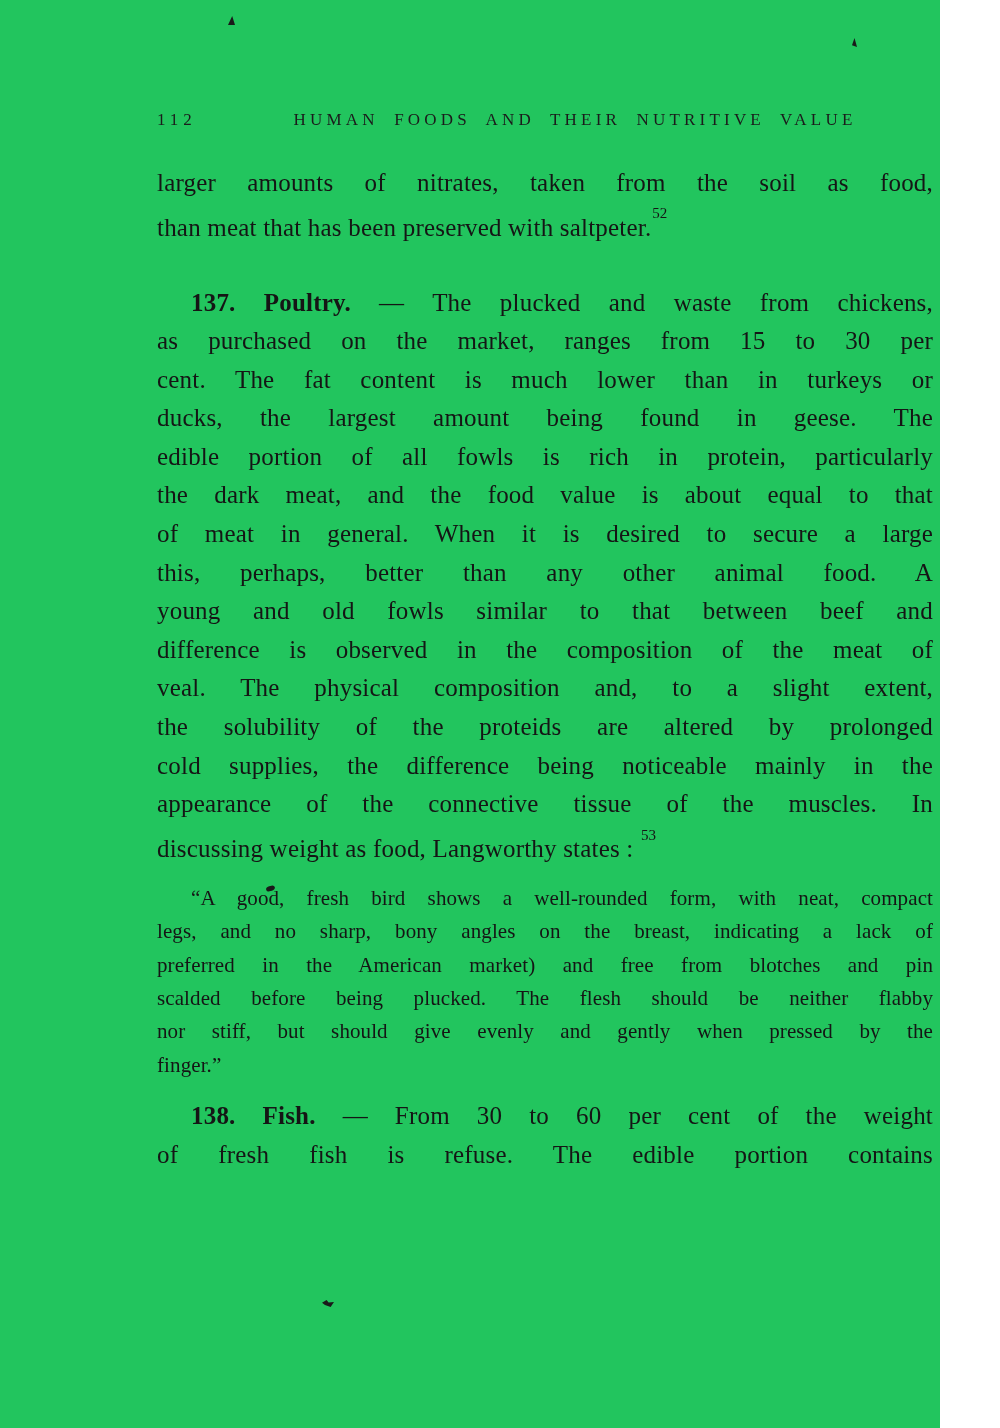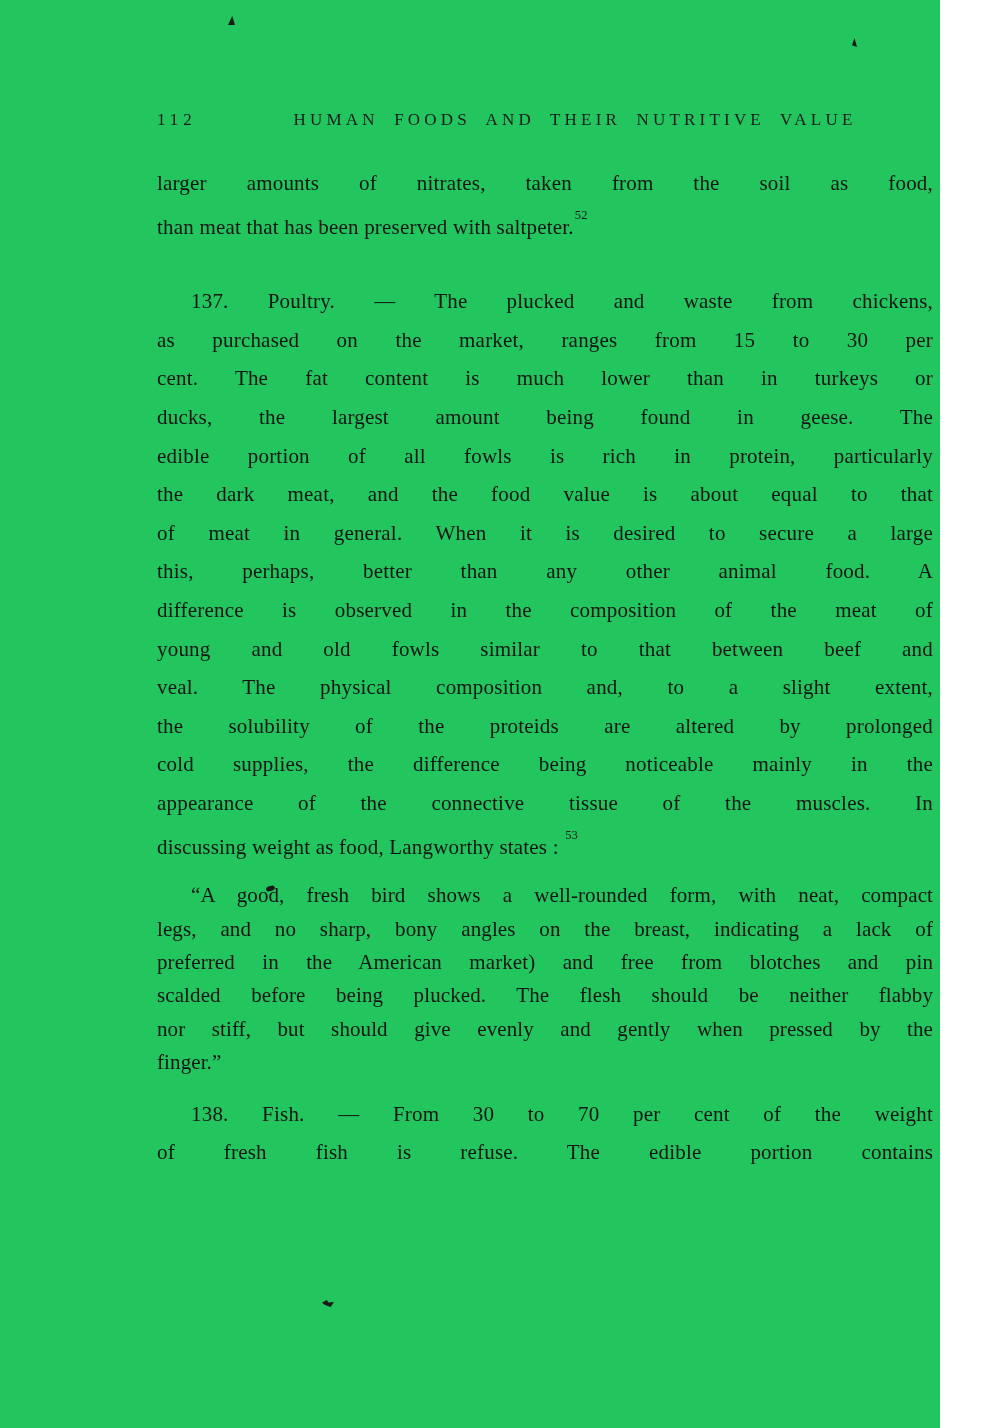--- a/index.html
+++ b/index.html
@@ -16,32 +16,32 @@
   .page-header {
     display:flex; align-items:baseline;
     font-size:17px; letter-spacing:4.2px;
     margin-bottom:34px; white-space:nowrap;
     color:#1b1b1b;
   }
   .pagenum { width:96px; letter-spacing:5px; }
   .running { flex:1; text-align:center; padding-right:36px; word-spacing:7px; }
 
   .para { margin:0; }
-  .para.body { font-size:21px; line-height:38.6px; letter-spacing:0.2px; }
+  .para.body { font-size:25px; line-height:38.6px; letter-spacing:0.2px; }
 
   .line {
     text-align:justify;
     text-align-last:justify;
     overflow:hidden;
     white-space:normal;
   }
   .line.endpara { text-align-last:left; }
   .line.indent { text-indent:34px; }
 
-  b { font-weight:400; }
+  b { font-weight:700; }
   sup { font-size:0.6em; position:relative; top:-0.55em; margin-left:1px; letter-spacing:0; }
 
   #sec-poultry { margin-top:36px; }
   #quote-block { margin-top:13px; font-size:21px; line-height:33.4px; letter-spacing:0.1px; }
   #sec-fish { margin-top:15px; }
 
   .speck { position:absolute; background:#1a1a1a; }
   #speck-top-left  { left:228px; top:16px;  width:7px;  height:9px; clip-path:polygon(60% 0, 100% 100%, 0 100%); }
   #speck-top-right { left:852px; top:38px;  width:5px;  height:9px; clip-path:polygon(50% 0, 100% 100%, 0 80%); }
   #speck-mid       { left:266px; top:886px; width:9px;  height:5px; border-radius:50%/60%; transform:rotate(-18deg); }
@@ -65,40 +65,40 @@
 
     <div class="para body" id="sec-poultry">
       <div class="line indent"><b>137.  Poultry.</b><span> — The plucked and waste from chickens,</span></div>
       <div class="line">as purchased on the market, ranges from 15 to 30 per</div>
       <div class="line">cent.  The fat content is much lower than in turkeys or</div>
       <div class="line">ducks, the largest amount being found in geese.  The</div>
       <div class="line">edible portion of all fowls is rich in protein, particularly</div>
       <div class="line">the dark meat, and the food value is about equal to that</div>
       <div class="line">of meat in general.  When it is desired to secure a large</div>
       <div class="line">this, perhaps, better than any other animal food.  A</div>
+      <div class="line">young and old fowls similar to that between beef and</div>
       <div class="line">difference is observed in the composition of the meat of</div>
-      <div class="line">young and old fowls similar to that between beef and</div>
       <div class="line">veal.  The physical composition and, to a slight extent,</div>
       <div class="line">the solubility of the proteids are altered by prolonged</div>
       <div class="line">cold supplies, the difference being noticeable mainly in the</div>
       <div class="line">appearance of the connective tissue of the muscles.  In</div>
       <div class="line endpara"><span>discussing weight as food, Langworthy states : </span><sup>53</sup></div>
     </div>
 
     <div class="para" id="quote-block">
       <div class="line indent">“A good, fresh bird shows a well-rounded form, with neat, compact</div>
       <div class="line">legs, and no sharp, bony angles on the breast, indicating a lack of</div>
       <div class="line">preferred in the American market) and free from blotches and pin</div>
       <div class="line">scalded before being plucked.  The flesh should be neither flabby</div>
       <div class="line">nor stiff, but should give evenly and gently when pressed by the</div>
       <div class="line endpara">finger.”</div>
     </div>
 
     <div class="para body" id="sec-fish">
-      <div class="line indent"><b>138.  Fish.</b><span> — From 30 to 70 per cent of the weight</span></div>
+      <div class="line indent"><b>138.  Fish.</b><span> — From 30 to 60 per cent of the weight</span></div>
       <div class="line">of fresh fish is refuse.  The edible portion contains</div>
     </div>
 
   </div>
 
   <div class="speck" id="speck-top-left"></div>
   <div class="speck" id="speck-top-right"></div>
   <div class="speck" id="speck-mid"></div>
   <div class="speck" id="speck-bottom"></div>
 </div>

